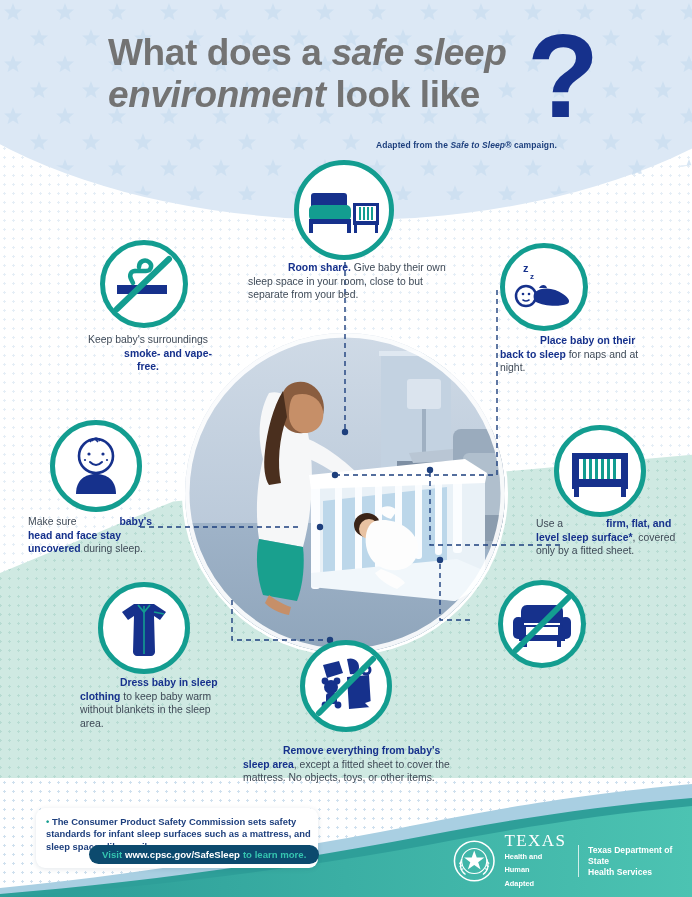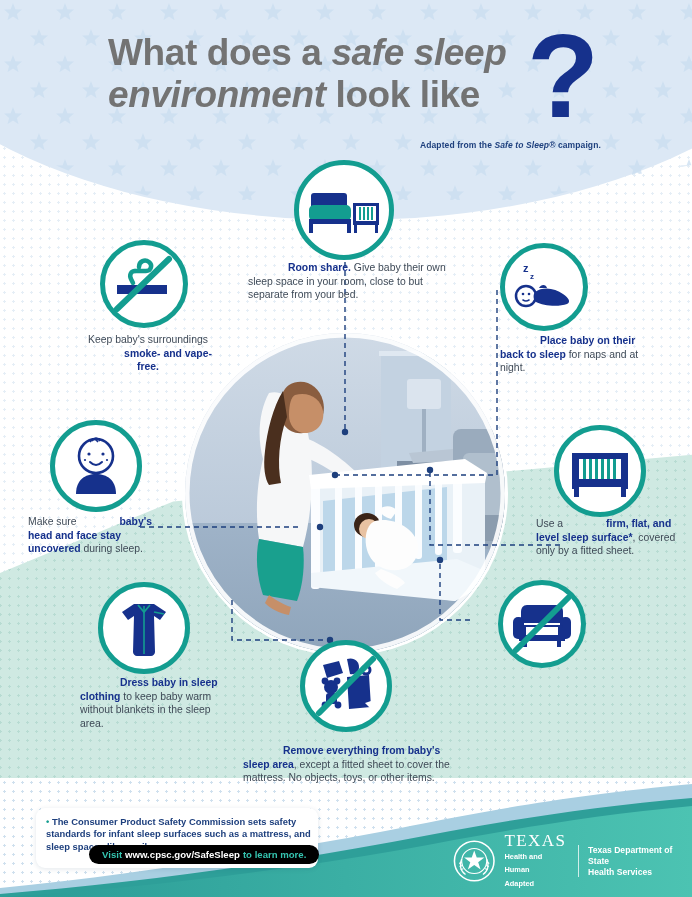--- a/index.html
+++ b/index.html
@@ -112,21 +112,20 @@
     font-weight: bold;
   }
 
   .adapted {
     position: absolute;
     left: 376px; top: 140px;
     color: #1d3f7d;
     font-size: 8.5px;
     font-weight: bold;
     letter-spacing: .1px;
-    margin-left: 44px;
   }
   .adapted .it { font-style: italic; }
 
   
   .photo-wrap {
     position: absolute;
     left: 185px; top: 333px;
     width: 320px; height: 320px;
     border-radius: 50%;
     overflow: hidden;
@@ -182,21 +181,21 @@
     font-weight: bold;
   }
   .footer-note .bullet { color: #139d90; }
 
   .footer-pill {
     position: absolute;
     left: 89px; top: 845px;
     height: 19px;
     padding: 0 13px;
     border-radius: 10px;
-    background: #000000;
+    background: #0c4a6e;
     z-index: 10;
     display: flex;
     align-items: center;
     white-space: nowrap;
     font-size: 9.6px;
     font-weight: bold;
     color: #35c4b0;
   }
   .footer-pill .url { color: #ffffff; margin: 0 3px; }
 

